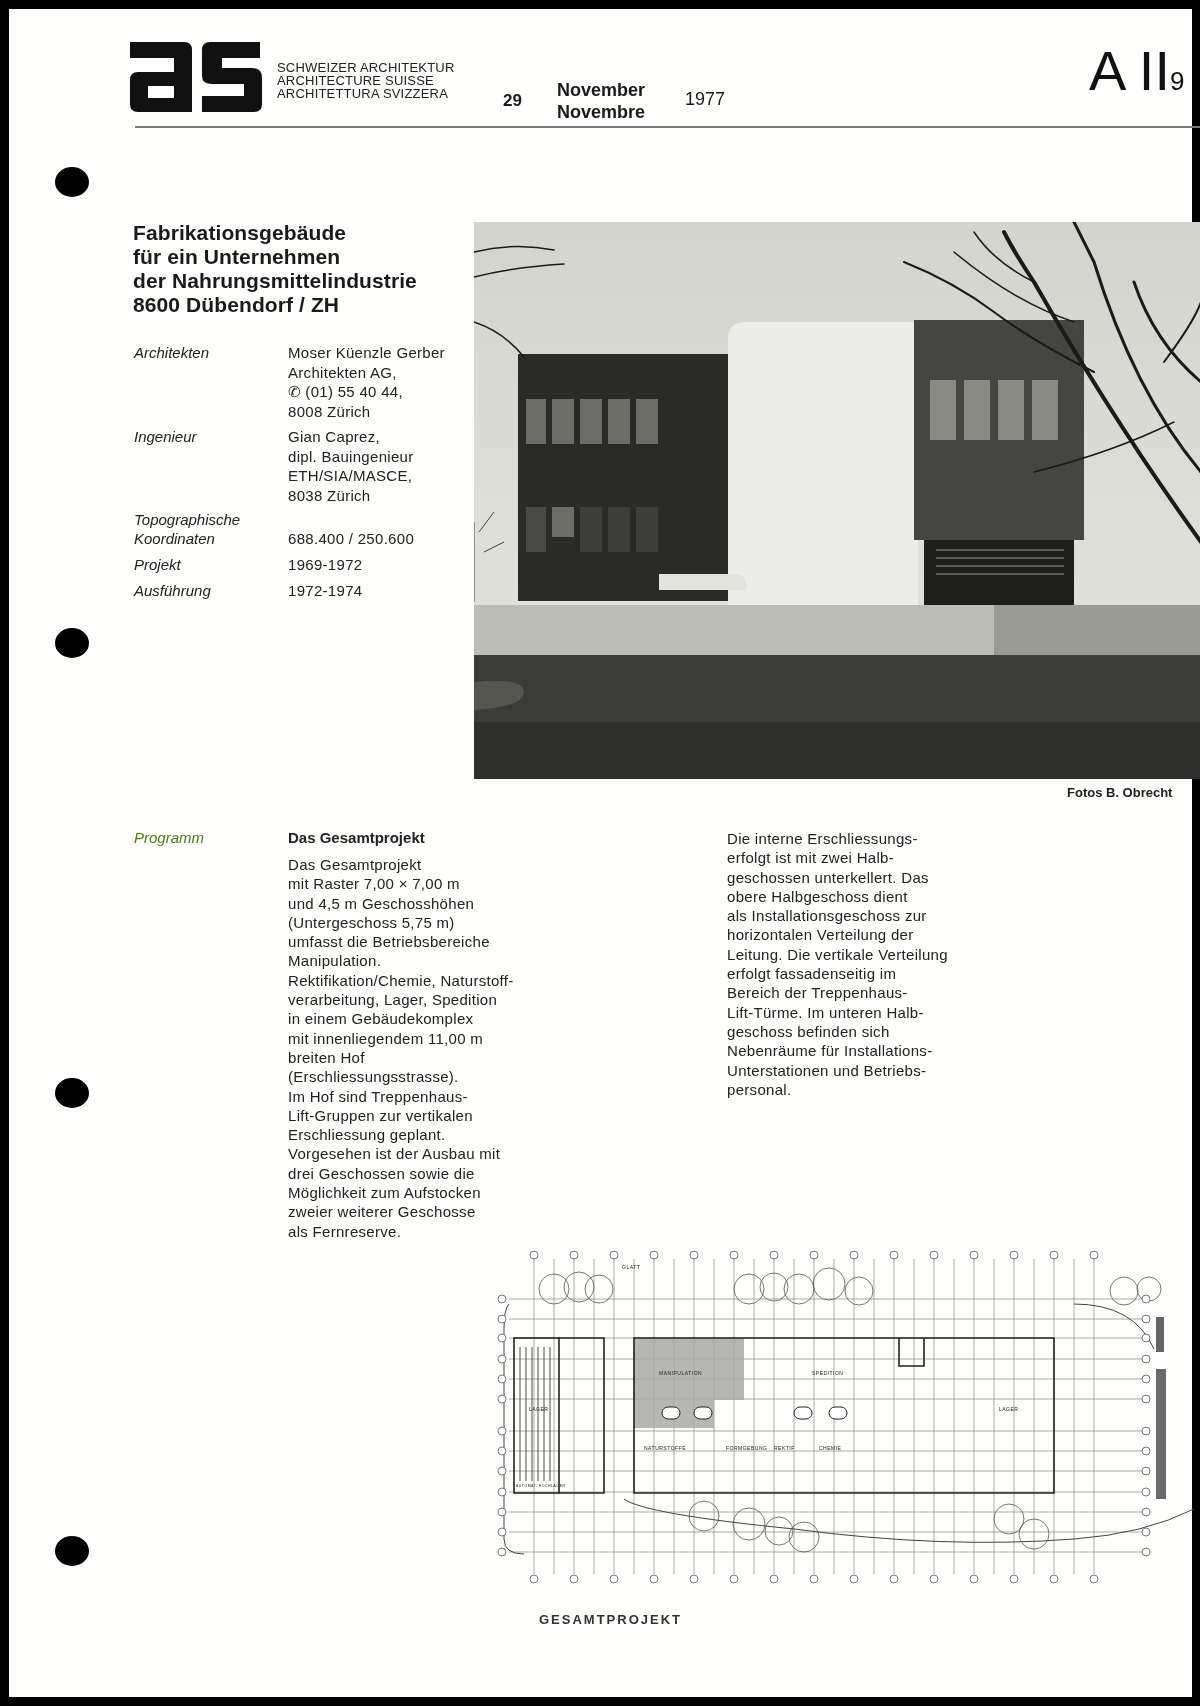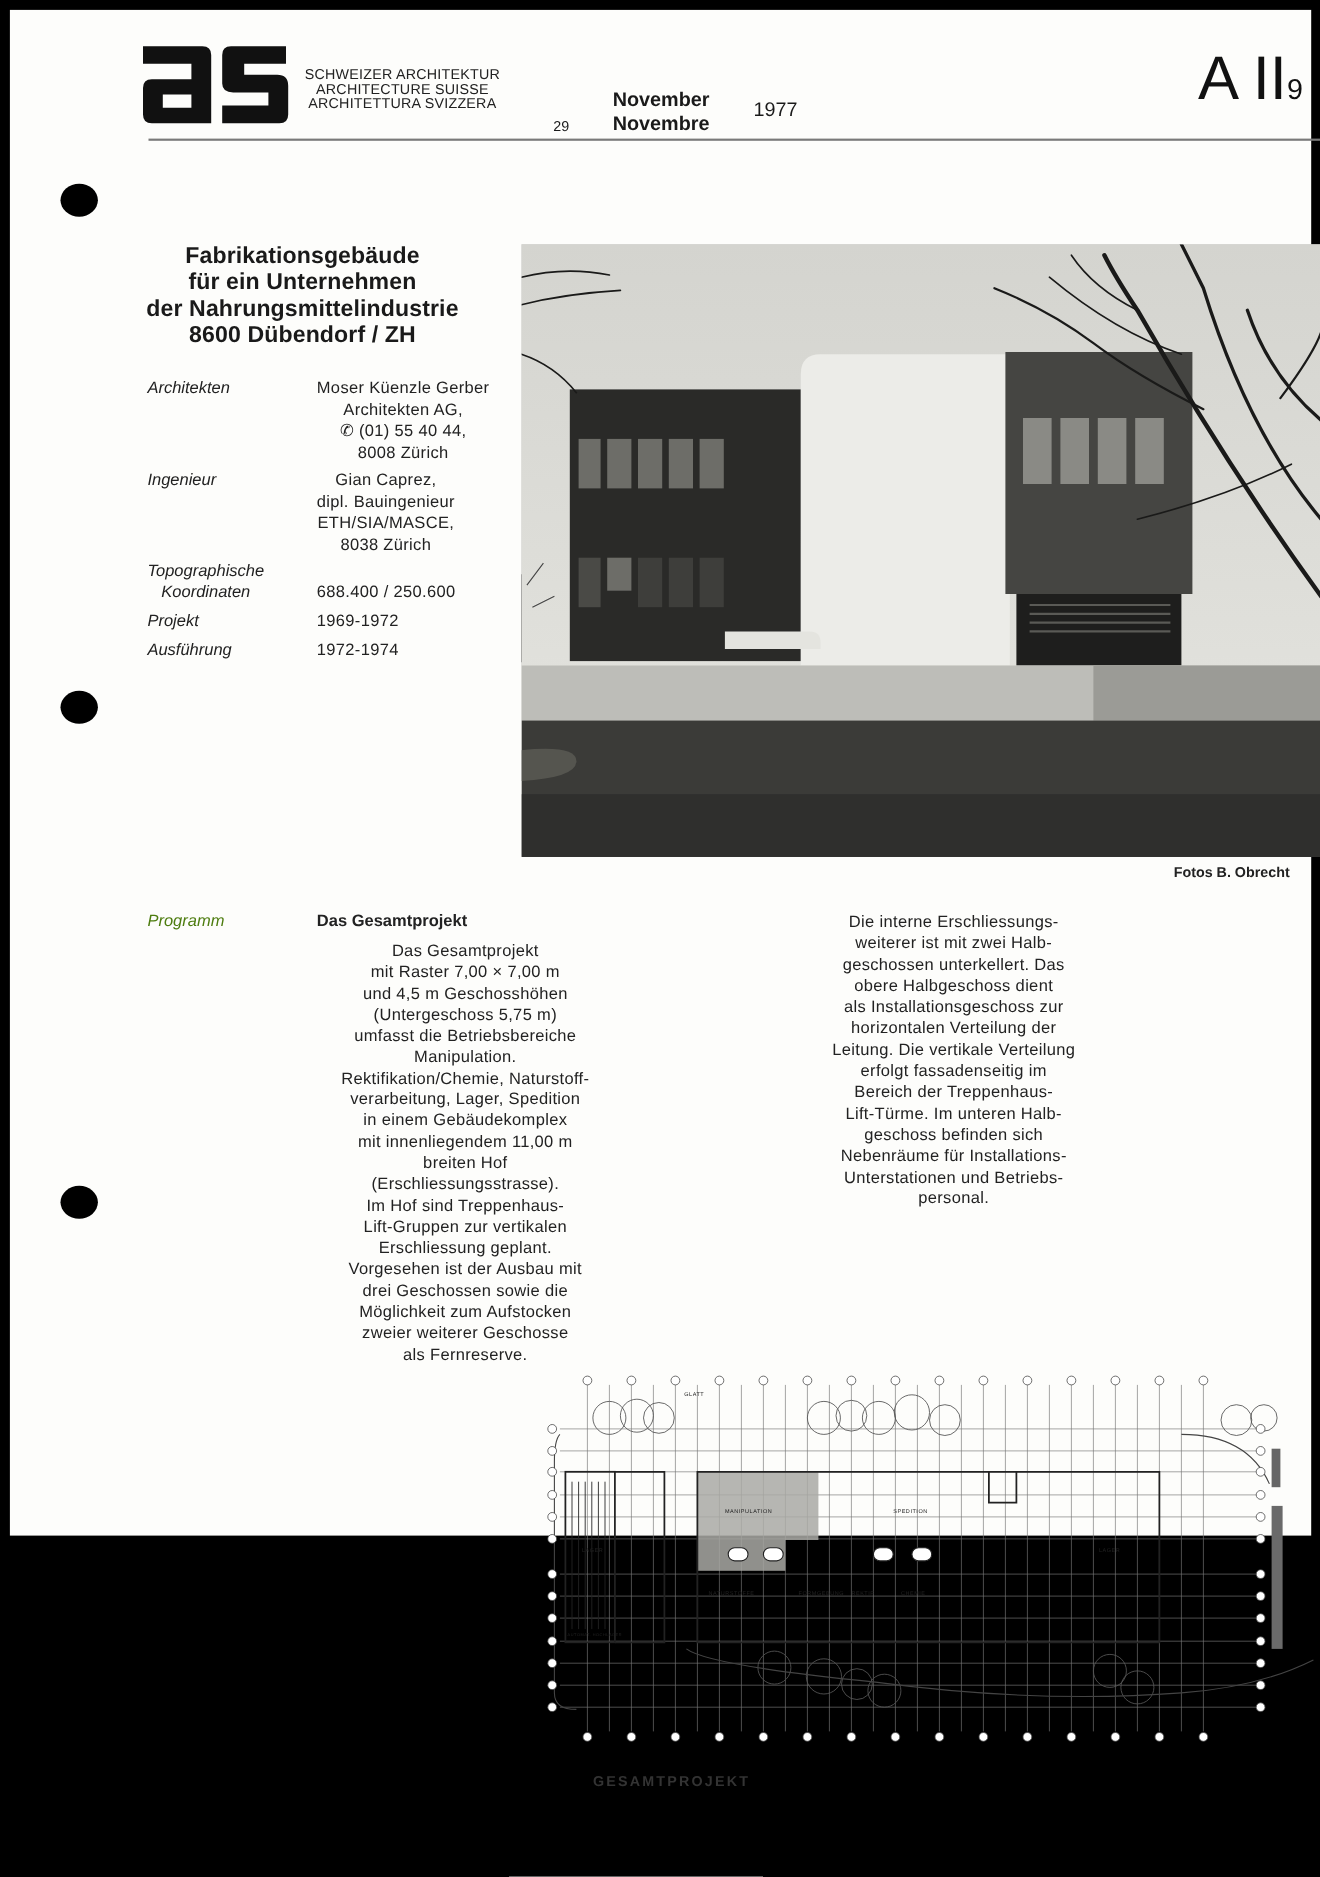--- a/index.html
+++ b/index.html
@@ -1,22 +1,22 @@
 <!DOCTYPE html>
 <html><head>
 <meta charset="utf-8">
 <style>
   html, body { margin:0; padding:0; }
   body { width:1200px; height:1706px; background:#000; position:relative; overflow:hidden;
          font-family:"Liberation Sans", sans-serif; color:#1a1a1a; }
-  .page { position:absolute; left:9px; top:9px; width:1183px; height:1387px; background:#fdfdfb;text-align:center; }
+  .page { position:absolute; left:9px; top:9px; width:1183px; height:1688px; background:#fdfdfb; }
   .abs { position:absolute; }
   .logo { left:117px; top:27px; width:140px; height:82px; }
   .mag-names { left:268px; top:52px; font-size:13px; line-height:13px; letter-spacing:0.2px; color:#222; }
-  .issue-num { left:494px; top:82px; font-size:13px; font-weight:normal;margin-top:16px; }
+  .issue-num { left:494px; top:82px; font-size:17px; font-weight:bold; }
   .month { left:548px; top:70px; font-size:18px; font-weight:bold; line-height:22px; }
   .year { left:676px; top:80px; font-size:18px; font-weight:normal; }
   .sheet { left:1080px; top:32px; font-size:56px; line-height:60px; color:#111; font-weight:normal; }
   .sheet small { font-size:26px; }
   .header-rule { left:126px; top:117px; width:1066px; height:2px; background:#7a7a7a; }
   .hole { width:34px; height:30px; border-radius:50%; background:#000; left:46px; }
   .title { left:124px; top:212px; font-size:21px; font-weight:bold; line-height:24px; color:#1a1a1a; letter-spacing:0.1px; }
   .meta-label { left:125px; font-size:15px; font-style:italic; line-height:19px; color:#222; }
   .meta-value { left:279px; font-size:15px; line-height:19.5px; color:#222; letter-spacing:0.3px; }
   .photo { left:465px; top:213px; width:727px; height:557px; overflow:hidden; background:#cfcfca; }
@@ -190,21 +190,21 @@
     <div>Erschliessung geplant.</div>
     <div>Vorgesehen ist der Ausbau mit</div>
     <div>drei Geschossen sowie die</div>
     <div>Möglichkeit zum Aufstocken</div>
     <div>zweier weiterer Geschosse</div>
     <div>als Fernreserve.</div>
   </div>
 
   <div class="abs col-text col2">
     <div>Die interne Erschliessungs-</div>
-    <div>weiterer ist mit zwei Halb-</div>
+    <div>erfolgt ist mit zwei Halb-</div>
     <div>geschossen unterkellert. Das</div>
     <div>obere Halbgeschoss dient</div>
     <div>als Installationsgeschoss zur</div>
     <div>horizontalen Verteilung der</div>
     <div>Leitung. Die vertikale Verteilung</div>
     <div>erfolgt fassadenseitig im</div>
     <div>Bereich der Treppenhaus-</div>
     <div>Lift-Türme. Im unteren Halb-</div>
     <div>geschoss befinden sich</div>
     <div>Nebenräume für Installations-</div>

